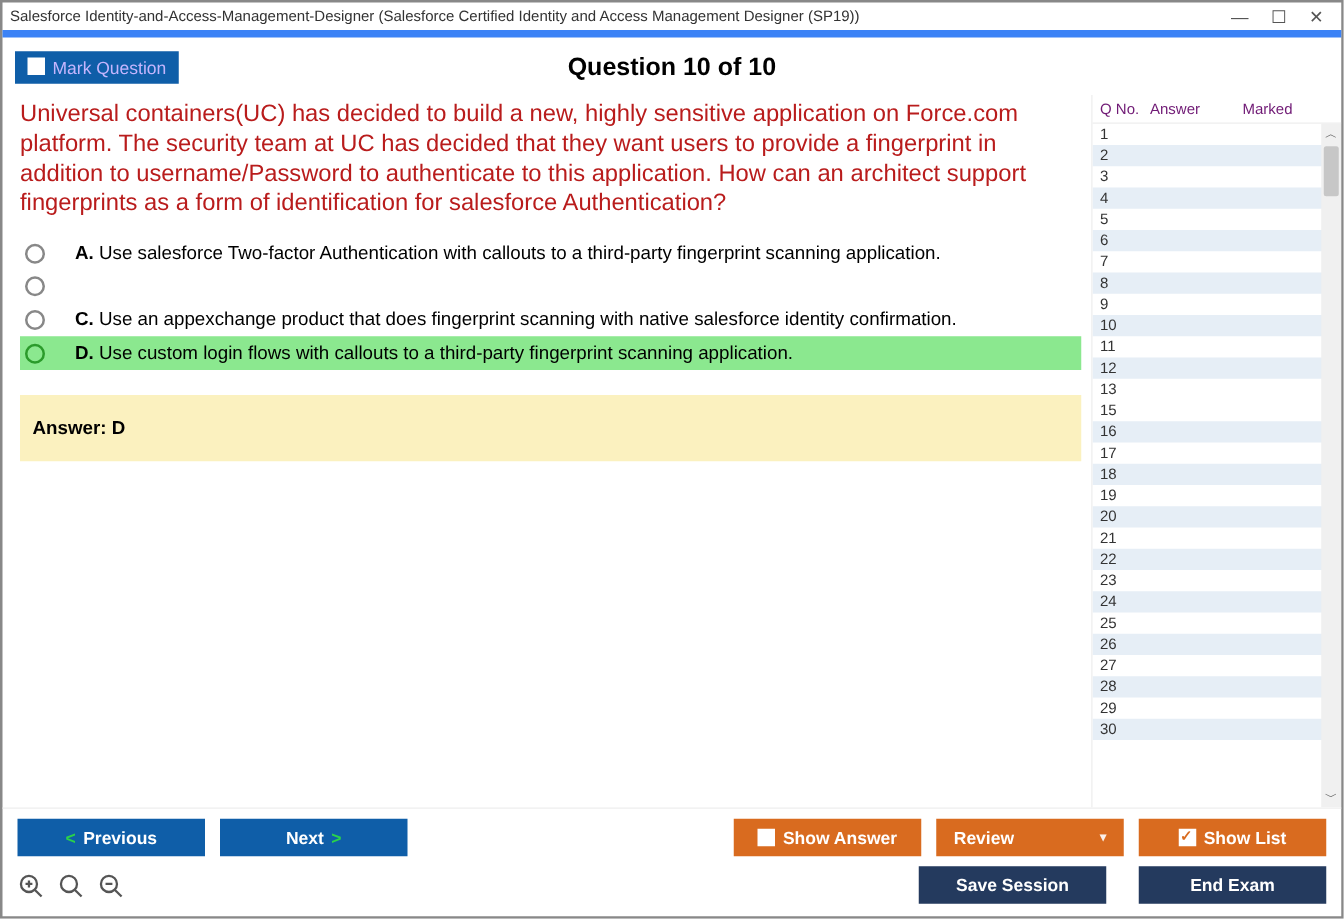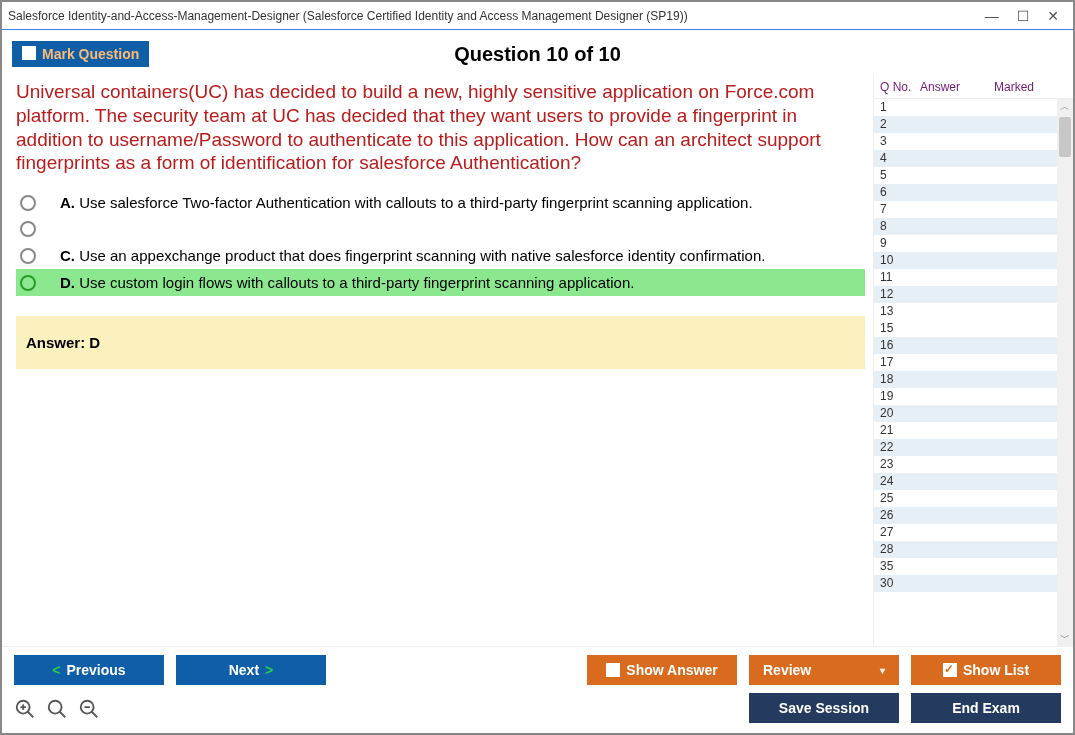--- a/index.html
+++ b/index.html
@@ -17,36 +17,36 @@
     flex-direction: column;
     position: relative;
   }
   .titlebar {
     height: 28px;
     display: flex;
     align-items: center;
     padding: 0 6px;
     font-size: 12px;
     color: #333;
-    border-bottom: 1px solid #3b82f6;
+    border-bottom: 6px solid #3b82f6;
   }
   .titlebar-text { flex: 1; white-space: nowrap; overflow: hidden; text-overflow: ellipsis; }
   .win-controls { display: flex; gap: 18px; padding-right: 8px; color: #555;}
   .win-controls span { cursor: pointer; font-size: 14px; line-height:1;}
   .header-row {
     display: flex;
     align-items: center;
     padding: 6px 10px 4px 10px;
     position: relative;
     height: 46px;
   }
   .mark-btn {
     background: #0f5ea8;
-    color: #fdba74;
-    font-weight: bold;
+    color: #c4b5fd;
+    font-weight: normal;
     padding: 5px 10px;
     display: inline-flex;
     align-items: flex-start;
     gap: 6px;
     font-size: 14px;
     cursor: pointer;
   }
   .mark-btn .check-box {
     width: 14px; height: 14px; background: #fff;
   }
@@ -193,21 +193,21 @@
   .zoom-row {
     display: flex;
     gap: 10px;
     margin-top: 10px;
     align-items: center;
     color: #555;
   }
   .zoom-row svg { width: 22px; height: 22px; cursor:pointer; }
   .second-row {
     display: flex;
-    gap: 12px;
+    gap: 26px;
     margin-top: 8px;
     justify-content: flex-end;
   }
 </style>
 </head>
 <body>
 
 <div class="window">
 
   <div class="titlebar">
@@ -283,21 +283,21 @@
             <div class="q-row">19</div>
             <div class="q-row even">20</div>
             <div class="q-row">21</div>
             <div class="q-row even">22</div>
             <div class="q-row">23</div>
             <div class="q-row even">24</div>
             <div class="q-row">25</div>
             <div class="q-row even">26</div>
             <div class="q-row">27</div>
             <div class="q-row even">28</div>
-            <div class="q-row">35</div>
+            <div class="q-row">29</div>
             <div class="q-row even">30</div>
           </div>
         <div class="scroll-track">
           <div class="scroll-up">︿</div>
           <div class="scroll-thumb"></div>
           <div class="scroll-down">﹀</div>
         </div>
       </div>
     </div>
 

